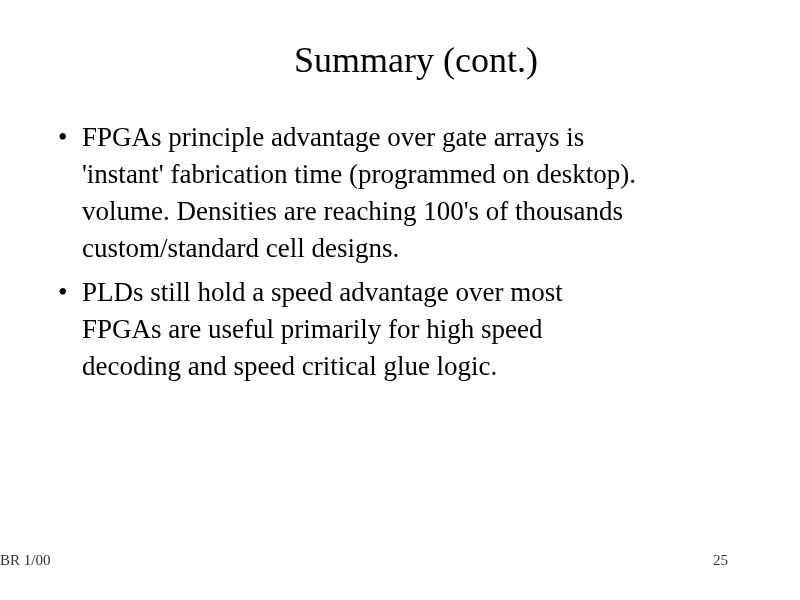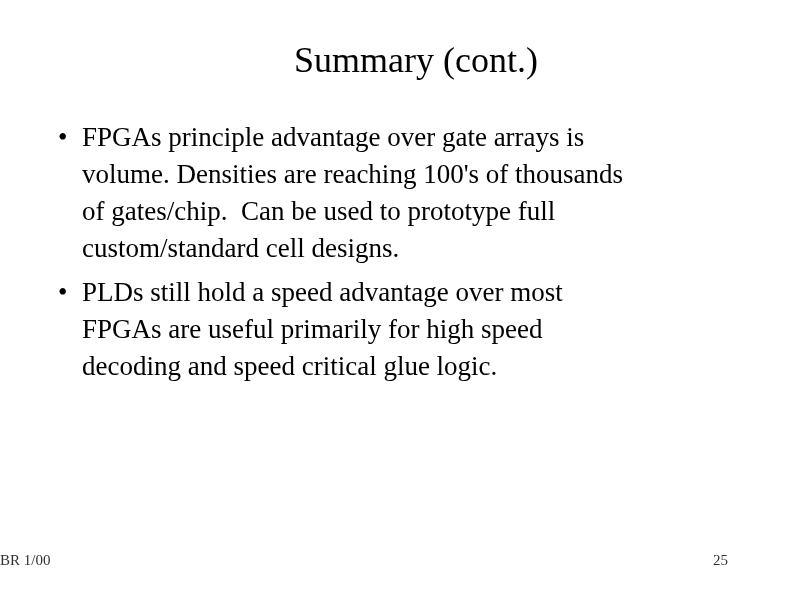--- a/index.html
+++ b/index.html
@@ -86,22 +86,22 @@
 <div class="slide">
 
   <h1 class="slide-title">Summary (cont.)</h1>
 
   <div class="content">
 
     <div class="bullet-item">
       <span class="bullet-marker">•</span>
       <div class="bullet-lines">
         <div class="bullet-line">FPGAs principle advantage over gate arrays is</div>
+        <div class="bullet-line">'instant' fabrication time (programmed on desktop).</div>
         <div class="bullet-line">volume. Densities are reaching 100's of thousands</div>
-        <div class="bullet-line">of gates/chip.  Can be used to prototype full</div>
         <div class="bullet-line">custom/standard cell designs.</div>
       </div>
     </div>
 
     <div class="bullet-item">
       <span class="bullet-marker">•</span>
       <div class="bullet-lines">
         <div class="bullet-line">PLDs still hold a speed advantage over most</div>
         <div class="bullet-line">FPGAs are useful primarily for high speed</div>
         <div class="bullet-line">decoding and speed critical glue logic.</div>

